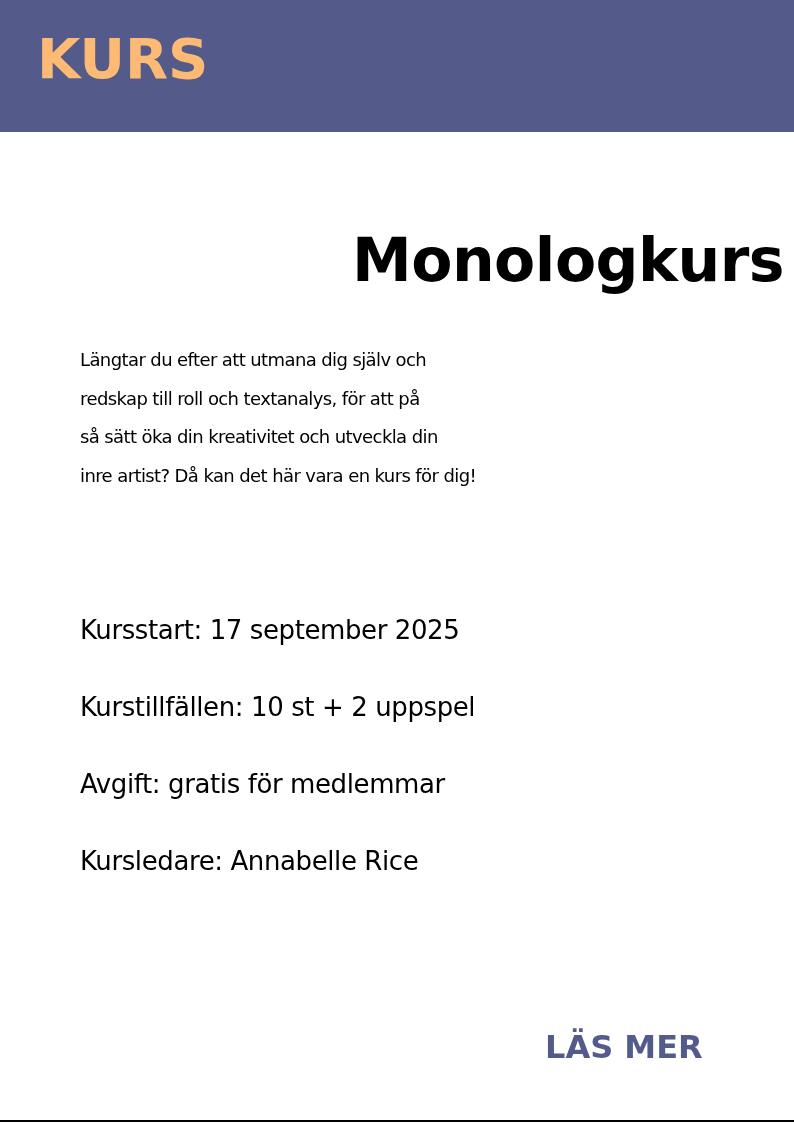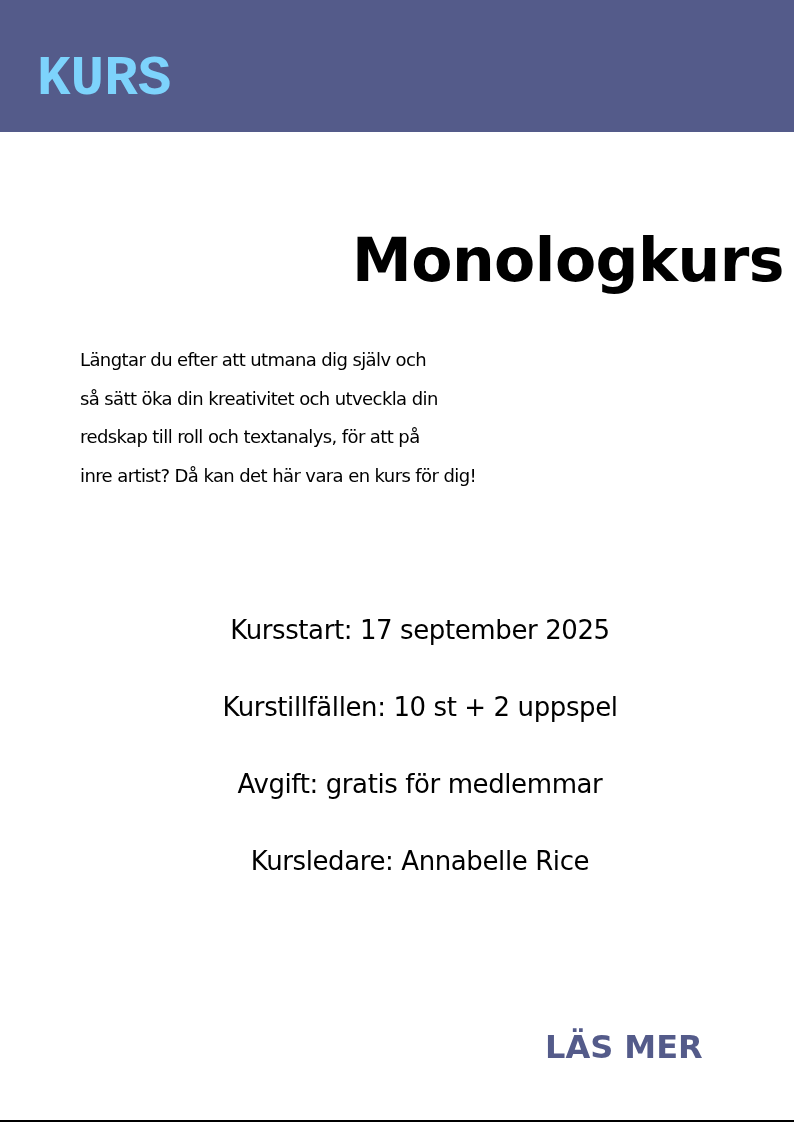--- a/index.html
+++ b/index.html
@@ -18,27 +18,26 @@
     .header {
       position: absolute;
       left: 0; top: 0;
       width: 794px;
       height: 132px;
       background: #545b8a;
     }
     .header-label {
       position: absolute;
       left: 37px;
-      top: 44px;
+      top: 24px;
       font-size: 56px;
       font-weight: bold;
-      color: #7dd3fc;
+      color: #fdba74;
       line-height: 70px;
       letter-spacing: 0px;
-      font-family: Liberation Mono, monospace;
     }
     .title {
       position: absolute;
       left: 0;
       top: 222px;
       width: 784px;
       text-align: right;
       font-size: 60px;
       font-weight: bold;
       line-height: 76px;
@@ -52,21 +51,20 @@
       font-size: 18px;
       line-height: 38.5px;
       letter-spacing: -0.6px;
     }
     .intro-line { display: block; white-space: nowrap; }
     .details {
       position: absolute;
       left: 80px;
       top: 611px;
       width: 680px;
-      text-align: center;
     }
     .detail-row {
       font-size: 26px;
       line-height: 38px;
       height: 38px;
       margin-bottom: 39px;
       white-space: nowrap;
       letter-spacing: -0.4px;
     }
     .read-more {
@@ -93,22 +91,22 @@
 <body>
 
 <div class="header">
   <div class="header-label">KURS</div>
 </div>
 
 <h1 class="title" style="margin:0;">Monologkurs</h1>
 
 <div class="intro">
   <span class="intro-line">Längtar du efter att utmana dig själv och</span>
+  <span class="intro-line">redskap till roll och textanalys, för att på</span>
   <span class="intro-line">så sätt öka din kreativitet och utveckla din</span>
-  <span class="intro-line">redskap till roll och textanalys, för att på</span>
   <span class="intro-line">inre artist? Då kan det här vara en kurs för dig!</span>
 </div>
 
 <div class="details">
   <div class="detail-row">
     <span>Kursstart:</span>
     <span>17 september 2025</span>
   </div>
   <div class="detail-row">
     <span>Kurstillfällen:</span>

